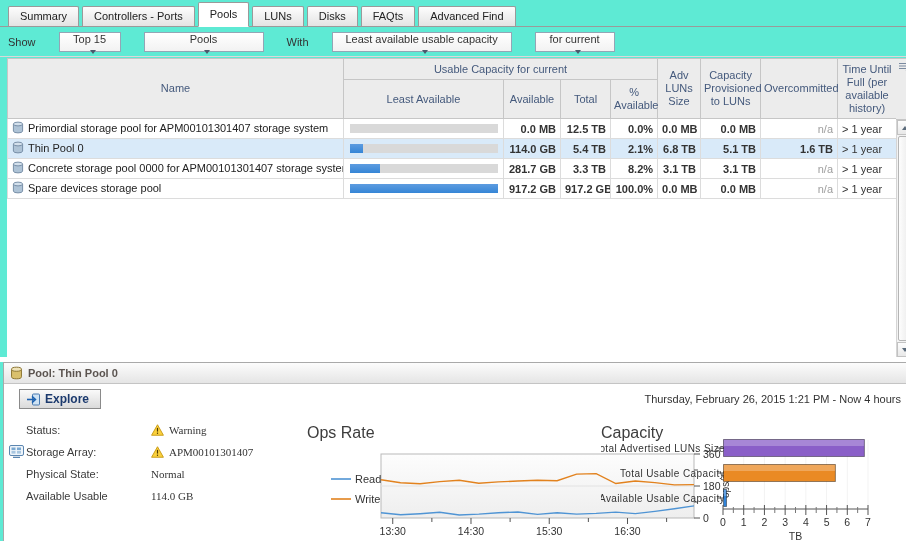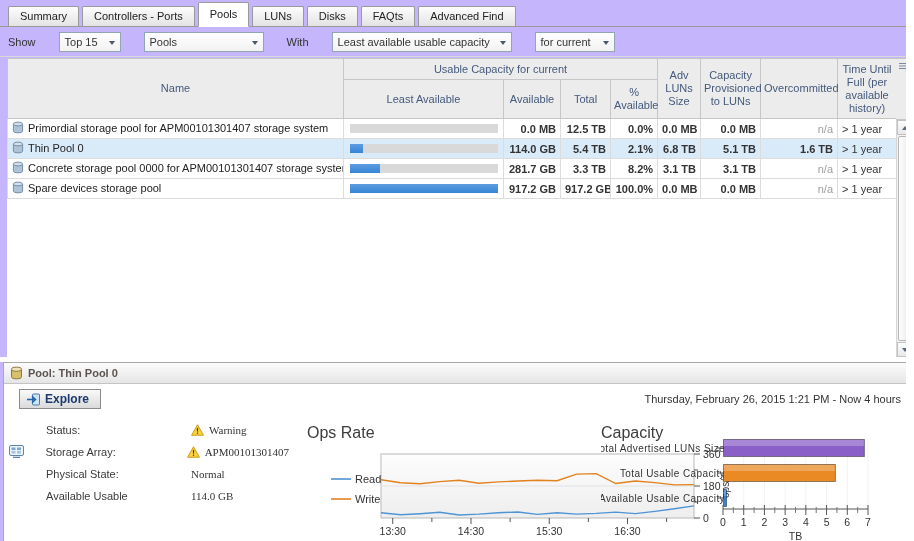--- a/index.html
+++ b/index.html
@@ -1,32 +1,32 @@
 <!DOCTYPE html>
 <html><head>
 <meta charset="utf-8">
 <style>
   html,body{margin:0;padding:0;background:#fff;}
-  #app{position:relative;width:906px;height:541px;overflow:hidden;background:#c4b5fd;
+  #app{position:relative;width:906px;height:541px;overflow:hidden;background:#5eead4;
        font-family:"Liberation Sans",sans-serif;font-size:11px;color:#333;}
   
   #tabbar{display:flex;align-items:flex-end;height:27px;border-bottom:1px solid #9a9a9a;
           padding-left:8px;box-sizing:border-box;}
   .tab{height:19px;line-height:19px;padding:0 11px;border:1px solid #9a9a9a;border-bottom:none;
        border-radius:2px 2px 0 0;background:linear-gradient(#fdfdfd,#e3e3e3);margin-right:3px;
        color:#222;cursor:default;position:relative;}
   .tab.active{height:23px;line-height:23px;background:#fff;margin-bottom:-1px;
        border-bottom:1px solid #fff;z-index:5;}
   
   #filterbar{display:flex;align-items:center;gap:23px;height:30px;padding:0 8px;
              border-bottom:1px solid #d9d9d9;box-sizing:border-box;}
   .flabel{color:#333;}
   .dropdown{display:flex;align-items:center;justify-content:space-between;height:20px;
             border:1px solid #93a5b5;background:linear-gradient(#ffffff,#f2f2f2);
-            padding:0 5px;box-sizing:border-box;cursor:default;}
+            padding:0 5px;box-sizing:border-box;cursor:default;flex-direction:column;}
   .dd-arrow{width:0;height:0;border:3.5px solid transparent;border-top:4.5px solid #49586b;
             margin:5px 0 0 7px;}
   
   #tablewrap{position:absolute;left:7px;top:58px;width:906px;height:299px;background:#fff;}
   table.grid{border-collapse:collapse;table-layout:fixed;width:889px;}
   table.grid th{background:#ececec;color:#44597c;font-weight:normal;border:1px solid #c6c6c6;
       padding:1px 3px;text-align:center;vertical-align:middle;font-size:11px;line-height:13px;}
   table.grid td{border:1px solid #dcdcdc;padding:1px 4px;height:17px;white-space:nowrap;
       overflow:hidden;font-size:11px;}
   tr.datarow{height:20px;background:#fff;}
@@ -55,21 +55,21 @@
   
   #pool-panel{position:absolute;left:3px;top:362px;width:908px;height:190px;
       border:1px solid #a9a9a9;background:#fff;box-sizing:border-box;}
   #panel-header{height:20px;background:linear-gradient(#fcfcfc,#e5e5e5);border-bottom:1px solid #c4c4c4;
       display:flex;align-items:center;gap:5px;padding-left:6px;font-weight:bold;color:#5b5450;}
   #explore-btn{position:absolute;left:15px;top:26px;display:inline-flex;align-items:center;gap:5px;
       border:1px solid #8a8a8a;background:linear-gradient(#fafafa,#dadada);padding:2px 11px 2px 6px;
       font-weight:bold;color:#1c3a6e;font-size:12px;cursor:default;}
   #timestamp{position:absolute;right:9px;top:30px;color:#333;}
   #details{position:absolute;left:5px;top:56px;width:280px;}
-  .dl-row{display:flex;align-items:center;height:22px;gap:20px;}
+  .dl-row{display:flex;align-items:center;height:22px;}
   .dl-ico{width:17px;display:inline-flex;}
   .dl-label{width:125px;color:#3b3b3b;}
   .dl-val{display:inline-flex;align-items:center;gap:5px;color:#333;font-family:Liberation Serif, serif;}
   .chart-title{position:absolute;font-size:16px;color:#3d3d3d;}
   #ops-title{left:303px;top:61px;}
   #cap-title{left:597px;top:61px;}
   #ops-chart{position:absolute;left:317px;top:85px;}
   #cap-chart{position:absolute;left:597px;top:75px;}
   svg text{font-family:"Liberation Sans",sans-serif;fill:#333;}
 </style>

